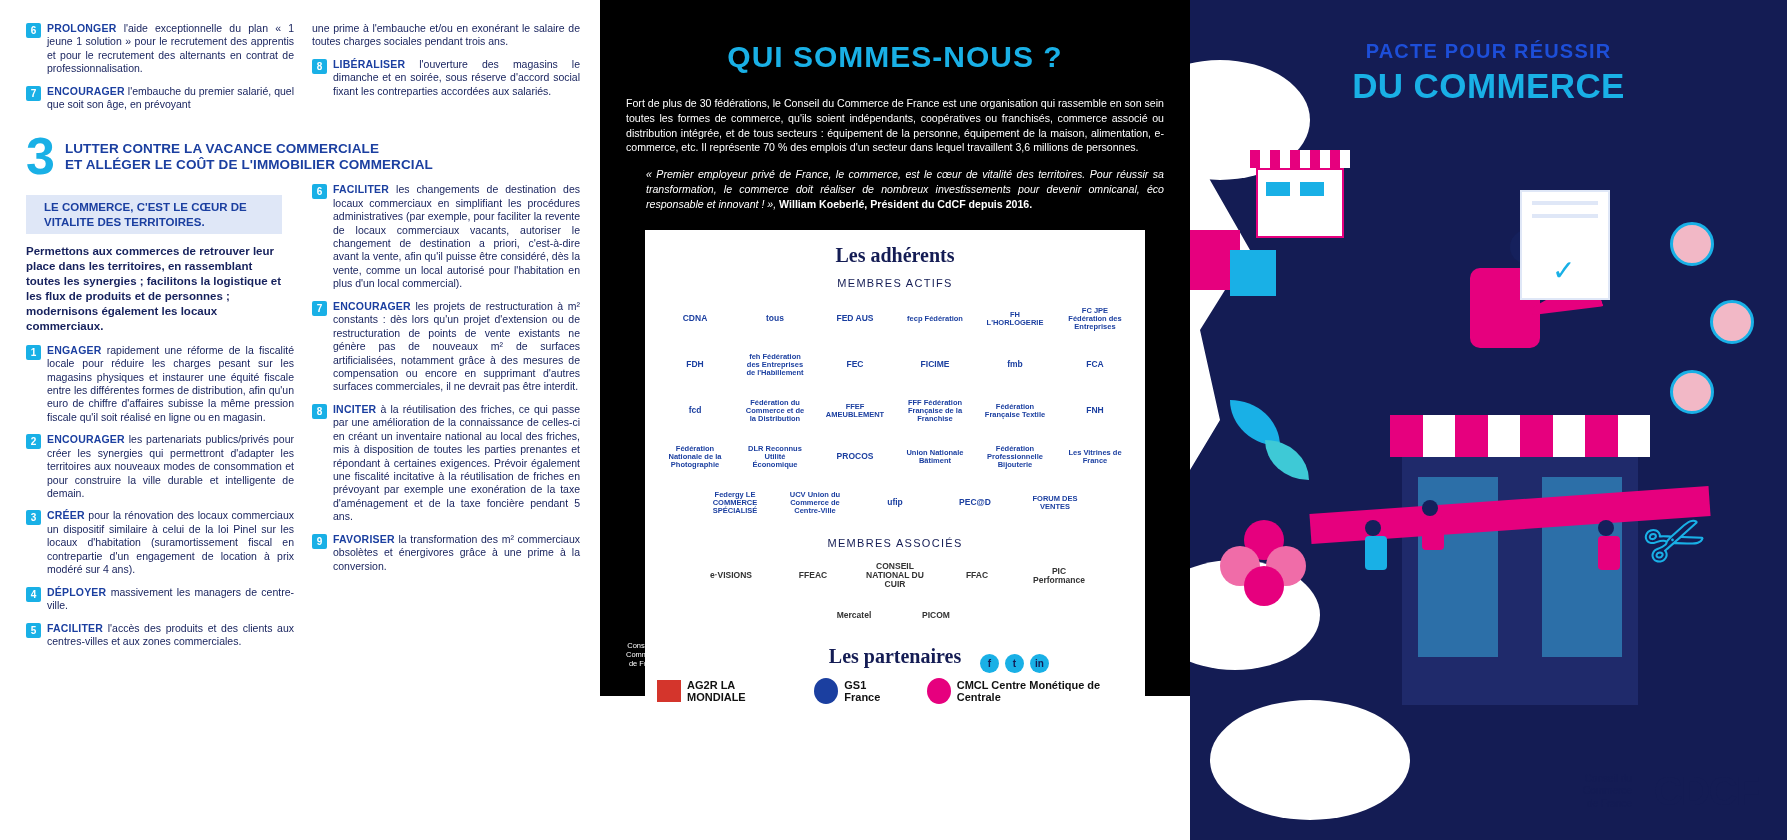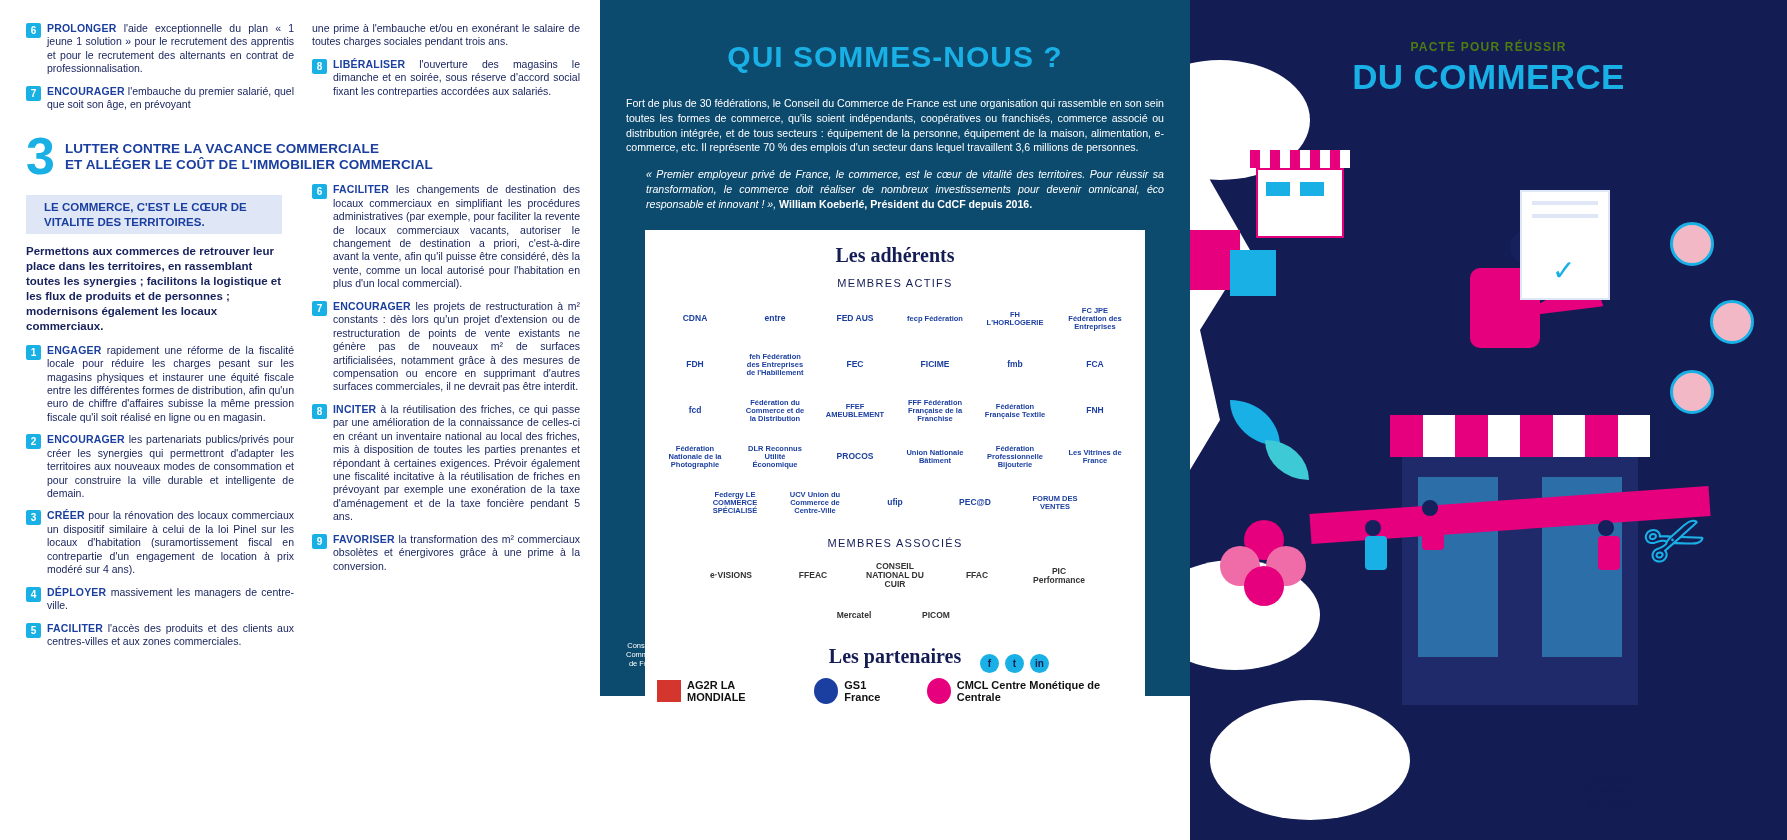--- a/index.html
+++ b/index.html
@@ -50,21 +50,21 @@
   }
   .lead {
     margin-top:10px; font-size:11.5px; font-weight:bold; color:#15205c;
     line-height:1.3; width:256px;
   }
   .sub-list { margin-top:10px; }
 
   
   .center-panel {
     position:absolute; left:600px; top:0; width:590px; height:696px;
-    background:#0c4a6e;
+    background:#000000;
     padding:28px 26px;
     color:#ffffff;
   }
   .qui-title {
     text-align:center; color:#19b0e6; font-size:30px; font-weight:bold;
     letter-spacing:1px; margin:12px 0 22px 0;
   }
   .qui-body {
     font-size:10.6px; line-height:1.4; text-align:justify; color:#ffffff;
   }
@@ -130,21 +130,21 @@
     background:#141c54;
     clip-path: polygon(0 0, 597px 0, 597px 840px, 0 840px, 0 470px, 30px 420px, 10px 330px, 60px 250px, 20px 180px, 0 120px);
   }
   .cover-cloud-white {
     position:absolute; background:#fff; border-radius:50%;
   }
   .cover-title {
     position:absolute; left:0; right:0; top:40px; text-align:center; z-index:5;
   }
   .cover-sub {
-    color:#4d7c0f; font-size:12px; font-weight:bold; letter-spacing:1.2px;
+    color:#1d4ed8; font-size:20px; font-weight:bold; letter-spacing:1.2px;
   }
   .cover-main {
     color:#19b0e6; font-size:35px; font-weight:bold; line-height:1.08; margin-top:4px;
     letter-spacing:.4px;
   }
   .cover-logo {
     position:absolute; right:28px; bottom:26px; display:flex; align-items:center; gap:10px; z-index:6;
   }
   .cover-logo .small { font-size:10px; line-height:1.25; color:#141c54; text-align:right; }
   .cover-logo .divider { width:2px; height:38px; background:#141c54; }
@@ -276,21 +276,21 @@
     <div class="qui-quote">
       <span>« Premier employeur privé de France, le commerce, est le cœur de vitalité des territoires. Pour réussir sa transformation, le commerce doit réaliser de nombreux investissements pour devenir omnicanal, éco responsable et innovant ! »,</span><b> William Koeberlé, Président du CdCF depuis 2016.</b>
     </div>
 
     <div class="white-card">
       <div class="card-title">Les adhérents</div>
       <div class="card-sub">MEMBRES ACTIFS</div>
 
       <div class="logo-grid">
         <div class="logo">CDNA</div>
-        <div class="logo">entre</div>
+        <div class="logo">tous</div>
         <div class="logo">FED AUS</div>
         <div class="logo sm">fecp Fédération</div>
         <div class="logo sm">FH L'HORLOGERIE</div>
         <div class="logo sm">FC JPE Fédération des Entreprises</div>
         <div class="logo">FDH</div>
         <div class="logo sm">feh Fédération des Entreprises de l'Habillement</div>
         <div class="logo">FEC</div>
         <div class="logo">FICIME</div>
         <div class="logo">fmb</div>
         <div class="logo">FCA</div>

